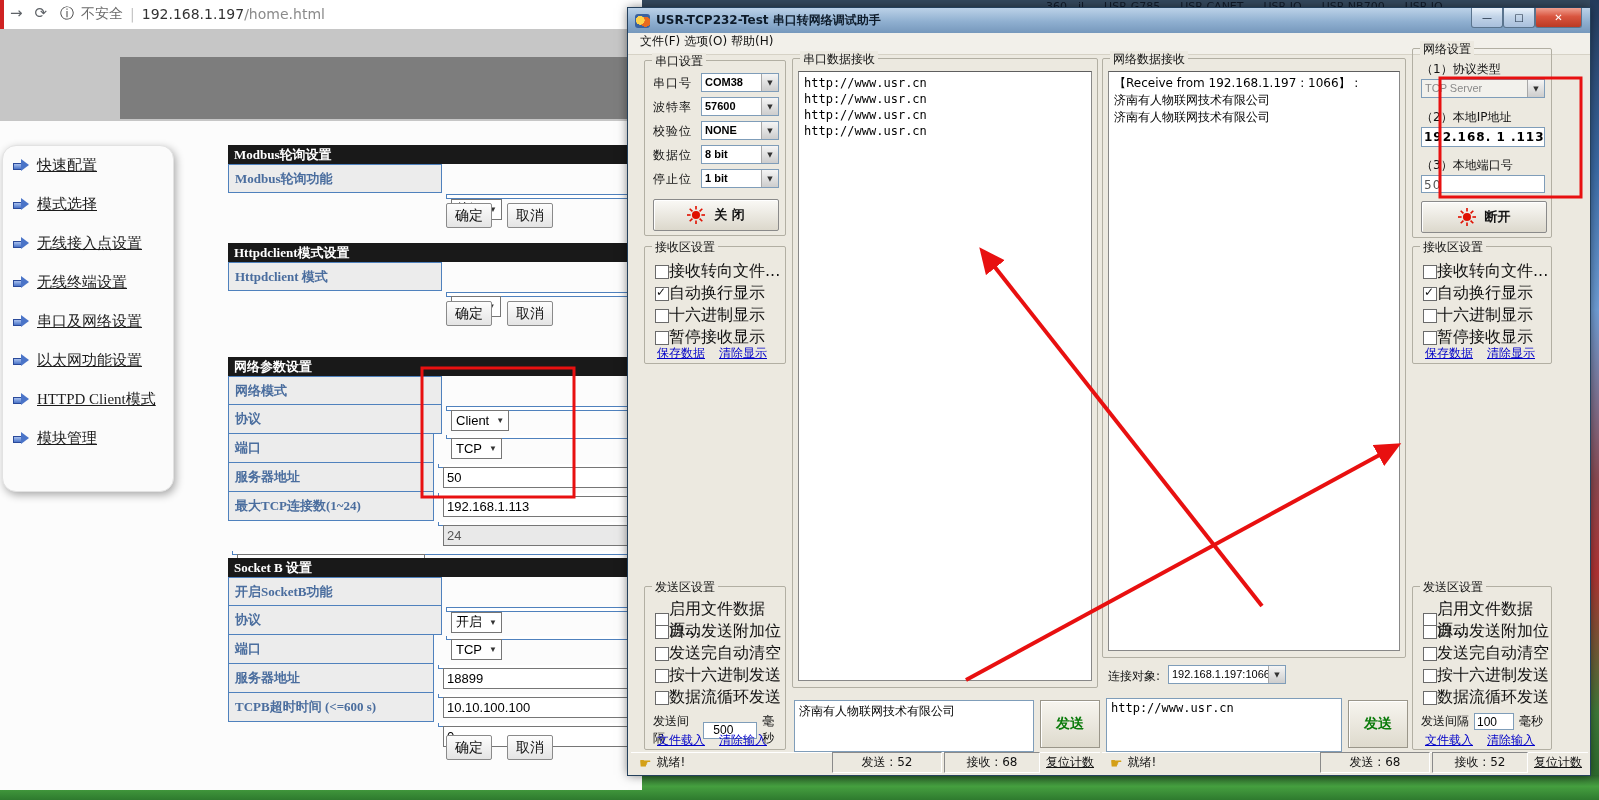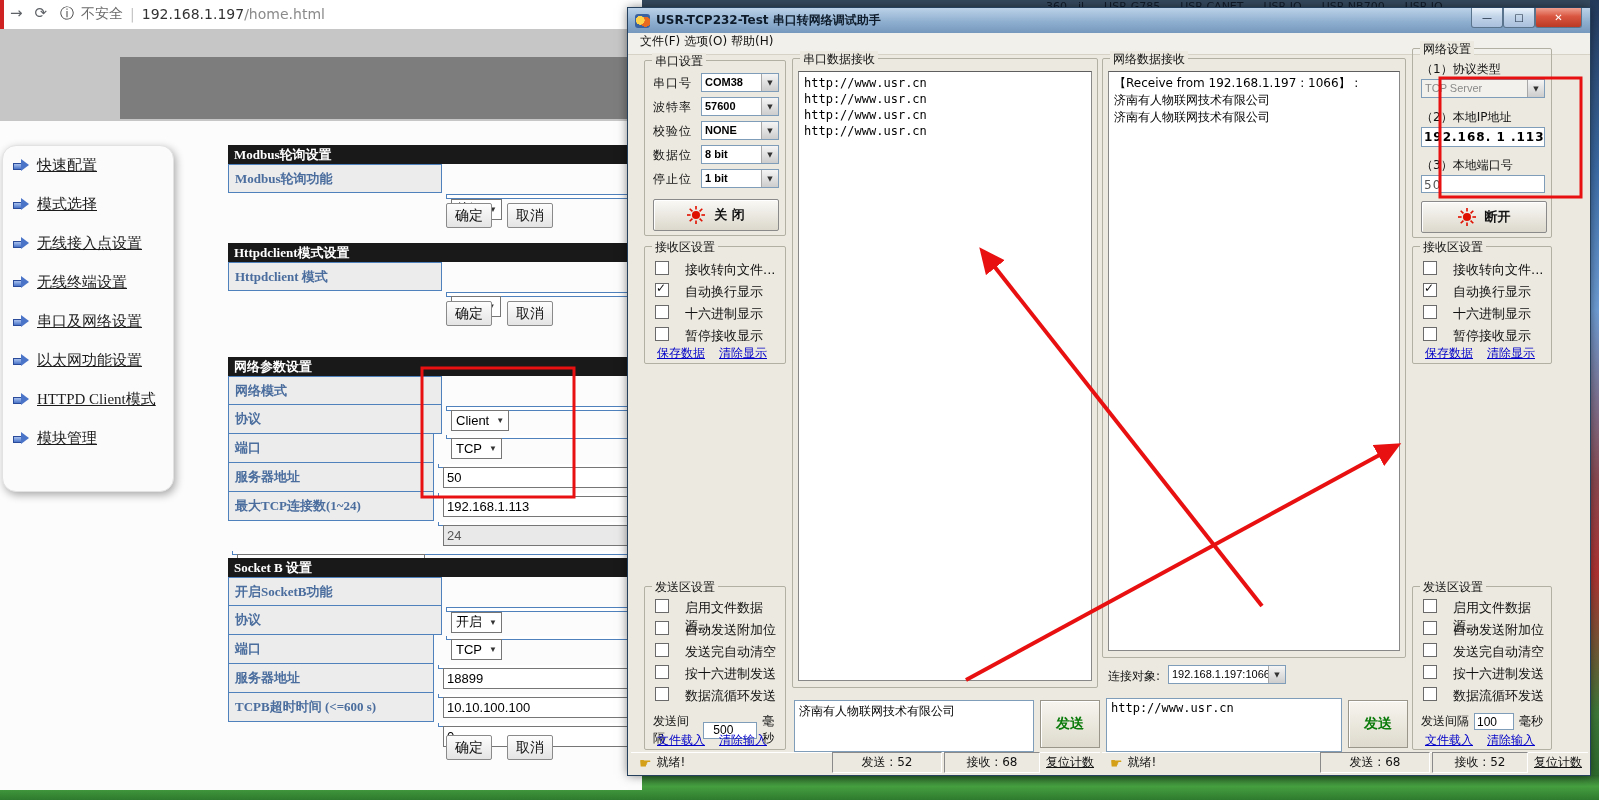--- a/index.html
+++ b/index.html
@@ -81,21 +81,21 @@
   .combo-val{flex:1;font:bold 11px/17px "Liberation Sans",sans-serif;padding:0 3px;white-space:nowrap;overflow:hidden;}
   .combo-btn{width:16px;background:linear-gradient(#f5f5f5,#cdcdcd);border-left:1px solid #a8a8a8;
        display:flex;align-items:center;justify-content:center;font-size:7px;color:#333;}
   .combo.dis{background:#f2f1ec;}
   .combo.dis .combo-val{color:#8a8a8a;font-weight:normal;}
 
   .sunbtn{position:absolute;display:flex;align-items:center;justify-content:center;gap:9px;
        background:linear-gradient(#faf9f6,#dcd8cc);border:1px solid #8a8a8a;border-radius:2px;
        font-size:13px;font-weight:bold;color:#111;cursor:pointer;box-shadow:inset 1px 1px 0 #fff;}
 
-  .cbrow{position:absolute;left:10px;display:flex;gap:16px;font-size:13px;color:#111;}
+  .cbrow{position:absolute;left:10px;display:flex;align-items:center;gap:0;font-size:16px;color:#111;}
   .cb{width:12px;height:12px;border:1px solid #6a6a6a;background:#fff;display:inline-block;position:relative;flex:0 0 auto;}
   .cb.on::after{content:"✓";position:absolute;left:0px;top:-3px;font-size:12px;font-weight:bold;color:#111;}
   .lnk{color:#0000c8;text-decoration:underline;font-size:12px;cursor:pointer;}
   .lnkrow{position:absolute;display:flex;gap:14px;}
 
   .rxgrp{background:#ece9e0;}
   .rxbox{position:absolute;background:#fff;border:1px solid #888;border-top-color:#5f5f5f;
        font-family:"DejaVu Sans Mono",monospace;font-size:12px;padding:3px 5px;white-space:pre;overflow:hidden;box-sizing:border-box;}
   .rxbox.serial{line-height:16px;}
   .rxbox.net{line-height:17px;font-family:"DejaVu Sans",sans-serif;}

